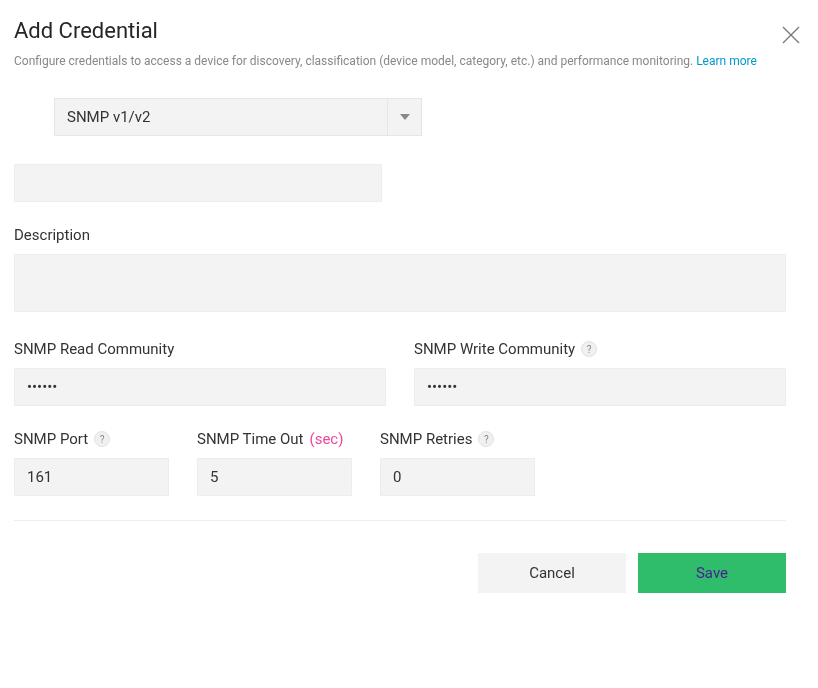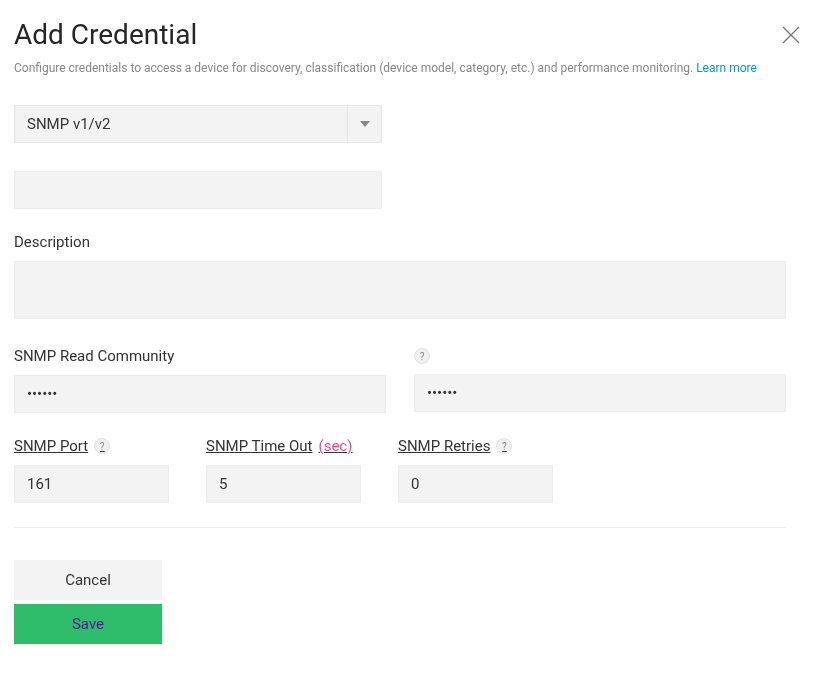--- a/index.html
+++ b/index.html
@@ -11,21 +11,21 @@
       height: 688px;
       position: relative;
       padding: 18px 14px;
     }
     .header {
       display: flex;
       justify-content: space-between;
       align-items: flex-start;
     }
     .title {
-      font-size: 28px;
+      font-size: 22px;
       font-weight: 400;
       color: #262626;
       margin-bottom: 8px;
     }
     .close-btn {
       cursor: pointer;
       color: #888;
       padding: 4px;
       margin-top: 4px;
     }
@@ -43,20 +43,21 @@
     }
     .dropdown {
       display: inline-flex;
       align-items: stretch;
       border: 1px solid #e6e6e6;
       background: #f3f3f3;
       width: 368px;
       height: 38px;
       cursor: pointer;
       margin-bottom: 28px;
+      margin-left: 40px;
     }
     .dropdown-label {
       flex: 1;
       padding: 0 12px;
       display: flex;
       align-items: center;
       font-size: 15px;
       color: #333;
     }
     .dropdown-caret {
@@ -108,42 +109,39 @@
       resize: none;
       font-family: inherit;
     }
     .full-row { margin-bottom: 24px; }
     .cred-name-input { width: 368px; }
     .desc-block { width: 772px; }
     .two-col {
       display: flex;
       gap: 28px;
       margin-bottom: 24px;
-      align-items: center;
     }
     .col { flex: 1; }
     .three-col {
       display: flex;
-      gap: 37px;
+      gap: 28px;
       margin-bottom: 24px;
-      text-decoration: underline;
     }
     .short-input { width: 155px; }
     .divider {
       border: none;
       border-top: 1px solid #eee;
       margin: 24px 0 32px 0;
       width: 772px;
     }
     .footer {
       display: flex;
       justify-content: flex-end;
-      gap: 4px;
+      gap: 12px;
       width: 772px;
-      flex-direction: column;
     }
     .btn {
       width: 148px;
       height: 40px;
       border: none;
       font-size: 15px;
       cursor: pointer;
       font-family: inherit;
     }
     .btn-cancel { background: #f3f3f3; color: #333; }
@@ -192,20 +190,21 @@
 
 <div class="two-col" style="width:772px;">
   <div class="col">
     <div class="field-label">
       <span>SNMP Read Community</span>
     </div>
     <input class="text-input" type="text" value="••••••" style="">
   </div>
   <div class="col">
     <div class="field-label">
+      <span>SNMP Write Community</span>
       <span class="help-icon">?</span>
     </div>
     <input class="text-input" type="text" value="••••••" style="">
   </div>
 </div>
 
 <div class="three-col" style="width:772px;">
   <div>
     <div class="field-label">
       <span>SNMP Port</span>

